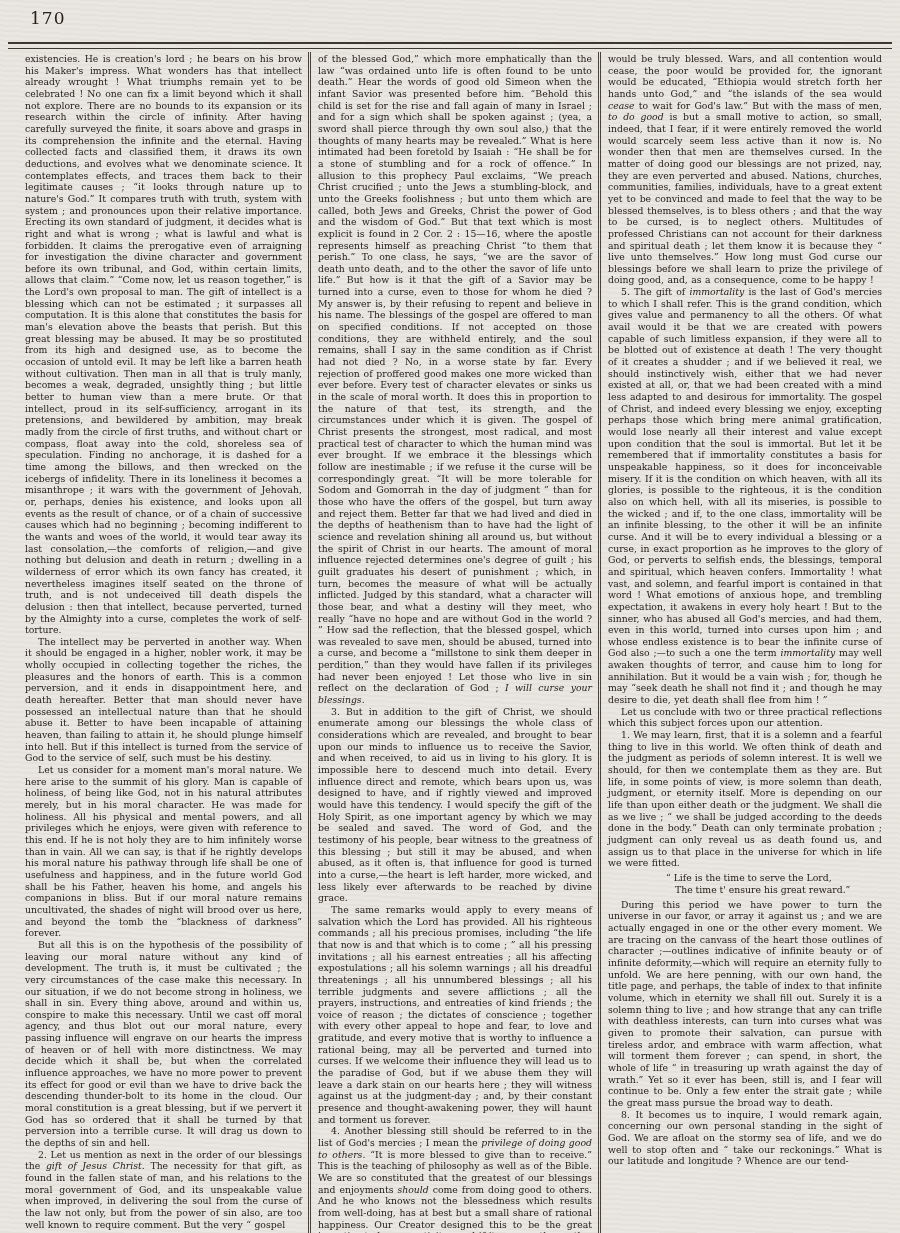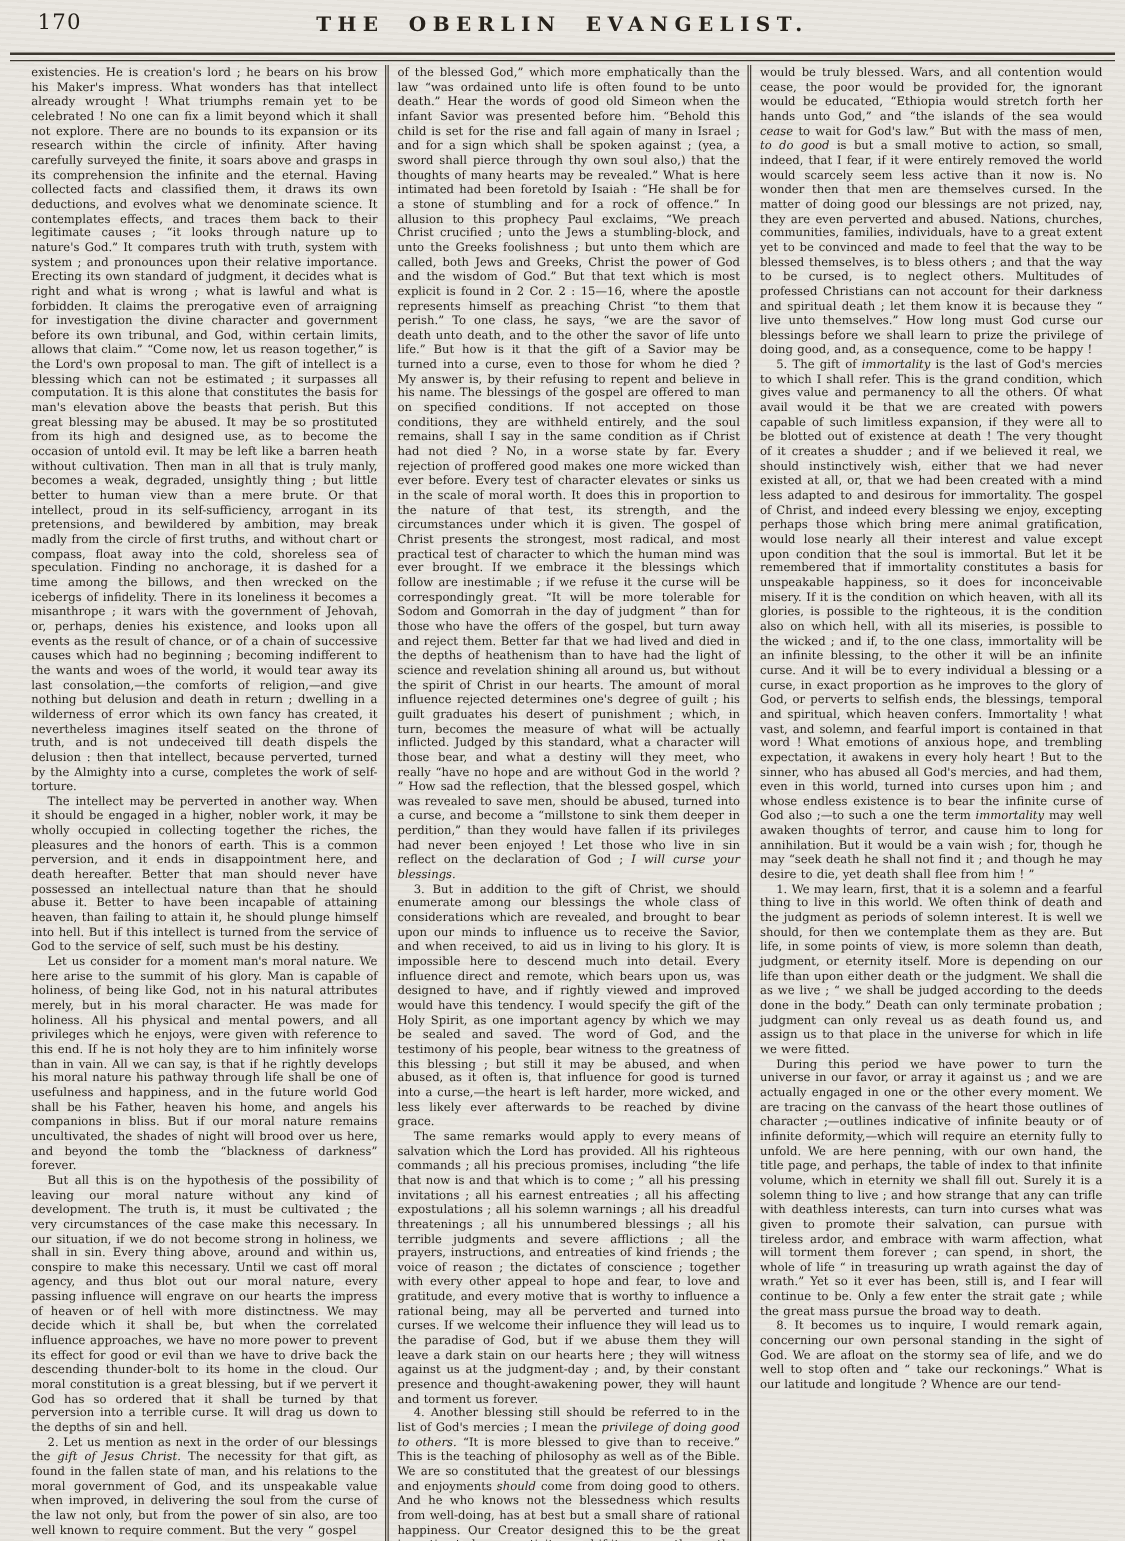--- a/index.html
+++ b/index.html
@@ -73,38 +73,42 @@
     font-weight: 500;
   }
   .verse-line + .verse-line { padding-left: 9px; }
   em { }
 </style>
 </head>
 <body>
 
 <div class="page-header">
   <div class="page-number">170</div>
-  <div class="masthead">THE OBERLIN EVANGELIST.</div>
 </div>
 <div class="header-rule"></div>
 
 <div class="page-body">
   <div class="column">
       <p class="para"><span>existencies.  He is creation's lord ; he bears on his brow his Maker's impress.  What wonders has that intellect already wrought !  What triumphs remain yet to be celebrated !  No one can fix a limit beyond which it shall not explore.  There are no bounds to its expansion or its research within the circle of infinity.  After having carefully surveyed the finite, it soars above and grasps in its comprehension the infinite and the eternal.  Having collected facts and classified them, it draws its own deductions, and evolves what we denominate science.  It contemplates effects, and traces them back to their legitimate causes ; “it looks through nature up to nature's God.”  It compares truth with truth, system with system ; and pronounces upon their relative importance. Erecting its own standard of judgment, it decides what is right and what is wrong ; what is lawful and what is forbidden.  It claims the prerogative even of arraigning for investigation the divine character and government before its own tribunal, and God, within certain limits, allows that claim.”  “Come now, let us reason together,” is the Lord's own proposal to man.  The gift of intellect is a blessing which can not be estimated ; it surpasses all computation.  It is this alone that constitutes the basis for man's elevation above the beasts that perish.  But this great blessing may be abused.  It may be so prostituted from its high and designed use, as to become the occasion of untold evil.  It may be left like a barren heath without cultivation.  Then man in all that is truly manly, becomes a weak, degraded, unsightly thing ; but little better to human view than a mere brute.  Or that intellect, proud in its self-sufficiency, arrogant in its pretensions, and bewildered by ambition, may break madly from the circle of first truths, and without chart or compass, float away into the cold, shoreless sea of speculation.  Finding no anchorage, it is dashed for a time among the billows, and then wrecked on the icebergs of infidelity.  There in its loneliness it becomes a misanthrope ; it wars with the government of Jehovah, or, perhaps, denies his existence, and looks upon all events as the result of chance, or of a chain of successive causes which had no beginning ; becoming indifferent to the wants and woes of the world, it would tear away its last consolation,—the comforts of religion,—and give nothing but delusion and death in return ; dwelling in a wilderness of error which its own fancy has created, it nevertheless imagines itself seated on the throne of truth, and is not undeceived till death dispels the delusion : then that intellect, because perverted, turned by the Almighty into a curse, completes the work of self-torture.</span></p>
       <p class="para indent"><span>The intellect may be perverted in another way.  When it should be engaged in a higher, nobler work, it may be wholly occupied in collecting together the riches, the pleasures and the honors of earth.  This is a common perversion, and it ends in disappointment here, and death hereafter.  Better that man should never have possessed an intellectual nature than that he should abuse it.  Better to have been incapable of attaining heaven, than failing to attain it, he should plunge himself into hell.  But if this intellect is turned from the service of God to the service of self, such must be his destiny.</span></p>
       <p class="para indent"><span>Let us consider for a moment man's moral nature.  We here arise to the summit of his glory.  Man is capable of holiness, of being like God, not in his natural attributes merely, but in his moral character.  He was made for holiness.  All his physical and mental powers, and all privileges which he enjoys, were given with reference to this end.  If he is not holy they are to him infinitely worse than in vain.  All we can say, is that if he rightly develops his moral nature his pathway through life shall be one of usefulness and happiness, and in the future world God shall be his Father, heaven his home, and angels his companions in bliss.  But if our moral nature remains uncultivated, the shades of night will brood over us here, and beyond the tomb the “blackness of darkness” forever.</span></p>
       <p class="para indent"><span>But all this is on the hypothesis of the possibility of leaving our moral nature without any kind of development.  The truth is, it must be cultivated ; the very circumstances of the case make this necessary.  In our situation, if we do not become strong in holiness, we shall in sin.  Every thing above, around and within us, conspire to make this necessary.  Until we cast off moral agency, and thus blot out our moral nature, every passing influence will engrave on our hearts the impress of heaven or of hell with more distinctness.  We may decide which it shall be, but when the correlated influence approaches, we have no more power to prevent its effect for good or evil than we have to drive back the descending thunder-bolt to its home in the cloud.  Our moral constitution is a great blessing, but if we pervert it God has so ordered that it shall be turned by that perversion into a terrible curse.  It will drag us down to the depths of sin and hell.</span></p>
       <p class="para indent"><span>2. Let us mention as next in the order of our blessings the </span><em>gift of Jesus Christ.</em><span>  The necessity for that gift, as found in the fallen state of man, and his relations to the moral government of God, and its unspeakable value when improved, in delivering the soul from the curse of the law not only, but from the power of sin also, are too well known to require comment.  But the very “ gospel</span></p>
     </div>
   <div class="column">
       <p class="para"><span>of the blessed God,” which more emphatically than the law “was ordained unto life is often found to be unto death.”  Hear the words of good old Simeon when the infant Savior was presented before him.  “Behold this child is set for the rise and fall again of many in Israel ; and for a sign which shall be spoken against ; (yea, a sword shall pierce through thy own soul also,) that the thoughts of many hearts may be revealed.”  What is here intimated had been foretold by Isaiah : “He shall be for a stone of stumbling and for a rock of offence.” In allusion to this prophecy Paul exclaims, “We preach Christ crucified ; unto the Jews a stumbling-block, and unto the Greeks foolishness ; but unto them which are called, both Jews and Greeks, Christ the power of God and the wisdom of God.”  But that text which is most explicit is found in 2 Cor. 2 : 15—16, where the apostle represents himself as preaching Christ “to them that perish.”  To one class, he says, “we are the savor of death unto death, and to the other the savor of life unto life.”  But how is it that the gift of a Savior may be turned into a curse, even to those for whom he died ? My answer is, by their refusing to repent and believe in his name.  The blessings of the gospel are offered to man on specified conditions.  If not accepted on those conditions, they are withheld entirely, and the soul remains, shall I say in the same condition as if Christ had not died ?  No, in a worse state by far.  Every rejection of proffered good makes one more wicked than ever before.  Every test of character elevates or sinks us in the scale of moral worth.  It does this in proportion to the nature of that test, its strength, and the circumstances under which it is given.  The gospel of Christ presents the strongest, most radical, and most practical test of character to which the human mind was ever brought. If we embrace it the blessings which follow are inestimable ; if we refuse it the curse will be correspondingly great.  “It will be more tolerable for Sodom and Gomorrah in the day of judgment ” than for those who have the offers of the gospel, but turn away and reject them. Better far that we had lived and died in the depths of heathenism than to have had the light of science and revelation shining all around us, but without the spirit of Christ in our hearts.  The amount of moral influence rejected determines one's degree of guilt ; his guilt graduates his desert of punishment ; which, in turn, becomes the measure of what will be actually inflicted.  Judged by this standard, what a character will those bear, and what a destiny will they meet, who really “have no hope and are without God in the world ? ”  How sad the reflection, that the blessed gospel, which was revealed to save men, should be abused, turned into a curse, and become a “millstone to sink them deeper in perdition,” than they would have fallen if its privileges had never been enjoyed !  Let those who live in sin reflect on the declaration of God ; </span><em>I will curse your blessings.</em><span></span></p>
       <p class="para indent"><span>3. But in addition to the gift of Christ, we should enumerate among our blessings the whole class of considerations which are revealed, and brought to bear upon our minds to influence us to receive the Savior, and when received, to aid us in living to his glory.  It is impossible here to descend much into detail.  Every influence direct and remote, which bears upon us, was designed to have, and if rightly viewed and improved would have this tendency.  I would specify the gift of the Holy Spirit, as one important agency by which we may be sealed and saved. The word of God, and the testimony of his people, bear witness to the greatness of this blessing ; but still it may be abused, and when abused, as it often is, that influence for good is turned into a curse,—the heart is left harder, more wicked, and less likely ever afterwards to be reached by divine grace.</span></p>
       <p class="para indent"><span>The same remarks would apply to every means of salvation which the Lord has provided.  All his righteous commands ; all his precious promises, including “the life that now is and that which is to come ; ” all his pressing invitations ; all his earnest entreaties ; all his affecting expostulations ; all his solemn warnings ; all his dreadful threatenings ; all his unnumbered blessings ; all his terrible judgments and severe afflictions ; all the prayers, instructions, and entreaties of kind friends ; the voice of reason ; the dictates of conscience ; together with every other appeal to hope and fear, to love and gratitude, and every motive that is worthy to influence a rational being, may all be perverted and turned into curses.  If we welcome their influence they will lead us to the paradise of God, but if we abuse them they will leave a dark stain on our hearts here ; they will witness against us at the judgment-day ; and, by their constant presence and thought-awakening power, they will haunt and torment us forever.</span></p>
       <p class="para indent"><span>4. Another blessing still should be referred to in the list of God's mercies ; I mean the </span><em>privilege of doing good to others.</em><span>  “It is more blessed to give than to receive.” This is the teaching of philosophy as well as of the Bible. We are so constituted that the greatest of our blessings and enjoyments </span><em>should</em><span> come from doing good to others. And he who knows not the blessedness which results from well-doing, has at best but a small share of rational happiness.  Our Creator designed this to be the great incentive to human activity ; and if it were so the earth</span></p>
     </div>
   <div class="column">
       <p class="para"><span>would be truly blessed.  Wars, and all contention would cease, the poor would be provided for, the ignorant would be educated, “Ethiopia would stretch forth her hands unto God,” and “the islands of the sea would </span><em>cease</em><span> to wait for God's law.”  But with the mass of men, </span><em>to do good</em><span> is but a small motive to action, so small, indeed, that I fear, if it were entirely removed the world would scarcely seem less active than it now is.  No wonder then that men are themselves cursed.  In the matter of doing good our blessings are not prized, nay, they are even perverted and abused.  Nations, churches, communities, families, individuals, have to a great extent yet to be convinced and made to feel that the way to be blessed themselves, is to bless others ; and that the way to be cursed, is to neglect others.  Multitudes of professed Christians can not account for their darkness and spiritual death ; let them know it is because they “ live unto themselves.” How long must God curse our blessings before we shall learn to prize the privilege of doing good, and, as a consequence, come to be happy !</span></p>
       <p class="para indent"><span>5. The gift of </span><em>immortality</em><span> is the last of God's mercies to which I shall refer.  This is the grand condition, which gives value and permanency to all the others.  Of what avail would it be that we are created with powers capable of such limitless expansion, if they were all to be blotted out of existence at death !  The very thought of it creates a shudder ; and if we believed it real, we should instinctively wish, either that we had never existed at all, or, that we had been created with a mind less adapted to and desirous for immortality.  The gospel of Christ, and indeed every blessing we enjoy, excepting perhaps those which bring mere animal gratification, would lose nearly all their interest and value except upon condition that the soul is immortal.  But let it be remembered that if immortality constitutes a basis for unspeakable happiness, so it does for inconceivable misery. If it is the condition on which heaven, with all its glories, is possible to the righteous, it is the condition also on which hell, with all its miseries, is possible to the wicked ; and if, to the one class, immortality will be an infinite blessing, to the other it will be an infinite curse. And it will be to every individual a blessing or a curse, in exact proportion as he improves to the glory of God, or perverts to selfish ends, the blessings, temporal and spiritual, which heaven confers.  Immortality !  what vast, and solemn, and fearful import is contained in that word !  What emotions of anxious hope, and trembling expectation, it awakens in every holy heart !  But to the sinner, who has abused all God's mercies, and had them, even in this world, turned into curses upon him ; and whose endless existence is to bear the infinite curse of God also ;—to such a one the term </span><em>immortality</em><span> may well awaken thoughts of terror, and cause him to long for annihilation.  But it would be a vain wish ; for, though he may “seek death he shall not find it ; and though he may desire to die, yet death shall flee from him ! ”</span></p>
+      <p class="para indent"><span>Let us conclude with two or three practical reflections which this subject forces upon our attention.</span></p>
       <p class="para indent"><span>1. We may learn, first, that it is a solemn and a fearful thing to live in this world.  We often think of death and the judgment as periods of solemn interest.  It is well we should, for then we contemplate them as they are.  But life, in some points of view, is more solemn than death, judgment, or eternity itself.  More is depending on our life than upon either death or the judgment.  We shall die as we live ; “ we shall be judged according to the deeds done in the body.”  Death can only terminate probation ; judgment can only reveal us as death found us, and assign us to that place in the universe for which in life we were fitted.</span></p>
+      <div class="verse">
+        <div class="verse-line">“ Life is the time to serve the Lord,</div>
+        <div class="verse-line">The time t' ensure his great reward.”</div>
+      </div>
       <p class="para indent"><span>During this period we have power to turn the universe in our favor, or array it against us ; and we are actually engaged in one or the other every moment.  We are tracing on the canvass of the heart those outlines of character ;—outlines indicative of infinite beauty or of infinite deformity,—which will require an eternity fully to unfold.  We are here penning, with our own hand, the title page, and perhaps, the table of index to that infinite volume, which in eternity we shall fill out.  Surely it is a solemn thing to live ; and how strange that any can trifle with deathless interests, can turn into curses what was given to promote their salvation, can pursue with tireless ardor, and embrace with warm affection, what will torment them forever ; can spend, in short, the whole of life “ in treasuring up wrath against the day of wrath.” Yet so it ever has been, still is, and I fear will continue to be.  Only a few enter the strait gate ; while the great mass pursue the broad way to death.</span></p>
       <p class="para indent"><span>8. It becomes us to inquire, I would remark again, concerning our own personal standing in the sight of God.  We are afloat on the stormy sea of life, and we do well to stop often and “ take our reckonings.”  What is our latitude and longitude ?  Whence are our tend-</span></p>
     </div>
 </div>
 
 </body></html>

